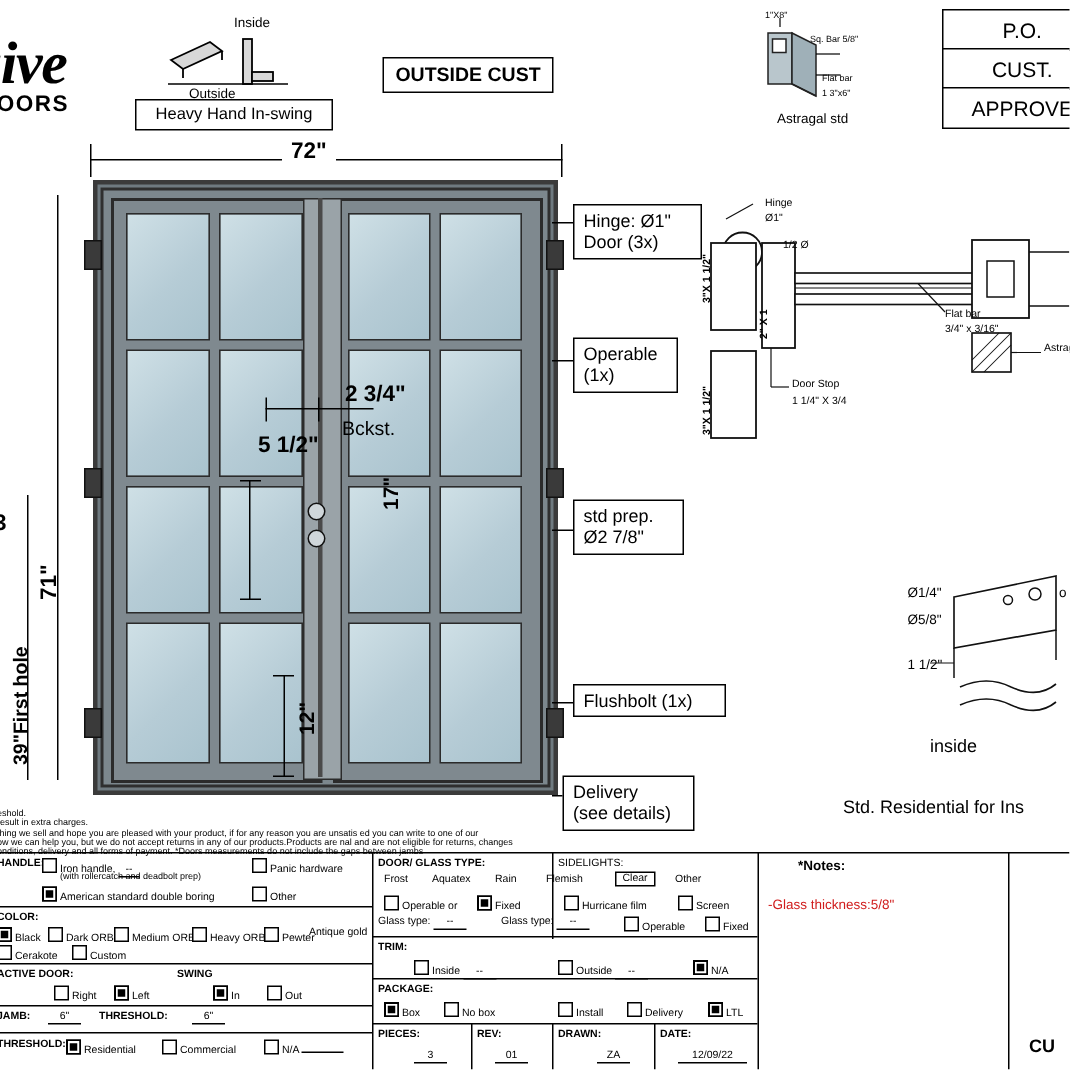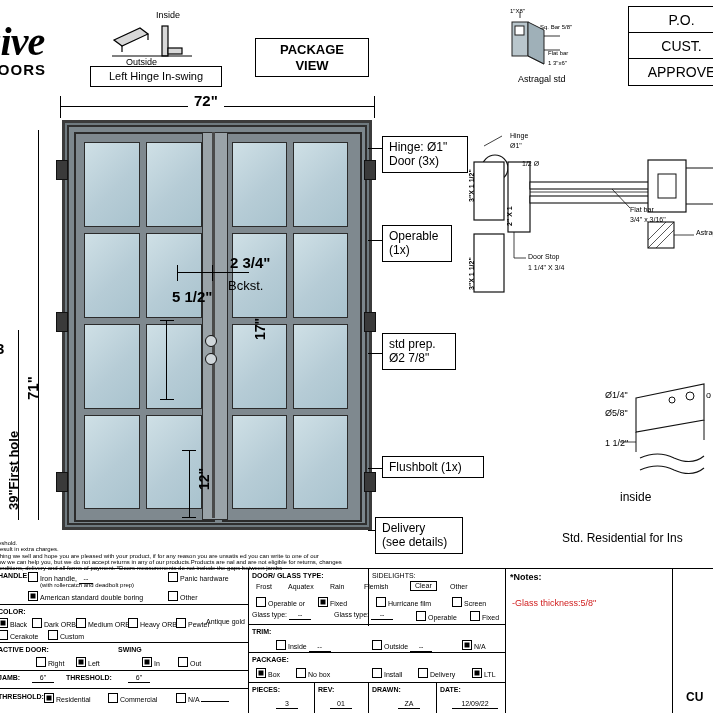--- a/index.html
+++ b/index.html
@@ -62,23 +62,23 @@
     <polygon points="18,22 44,10 52,16 26,28" fill="#d8d8d8" stroke="#000" stroke-width="1.2"></polygon>
     <line x1="26" y1="28" x2="26" y2="34" stroke="#000" stroke-width="1.2"></line>
     <line x1="52" y1="16" x2="52" y2="22" stroke="#000" stroke-width="1.2"></line>
     <rect x="66" y="8" width="6" height="30" fill="#d8d8d8" stroke="#000" stroke-width="1.2"></rect>
     <rect x="72" y="30" width="14" height="6" fill="#d8d8d8" stroke="#000" stroke-width="1.2"></rect>
     <line x1="16" y1="38" x2="96" y2="38" stroke="#000" stroke-width="1"></line>
   </svg>
   <div class="abs sm" style="left:60px;top:-2px;">Inside</div>
   <div class="abs sm" style="left:30px;top:45px;">Outside</div>
 </div>
-<div class="abs callout ctr" style="left:90px;top:66px;width:118px;font-size:11px;">Left Hinge In-swing</div>
-
-<div class="abs callout ctr bold" style="left:255px;top:38px;width:100px;font-size:13px;">PACKAGE VIEW</div>
+<div class="abs callout ctr" style="left:90px;top:66px;width:118px;font-size:11px;">Heavy Hand In-swing</div>
+
+<div class="abs callout ctr bold" style="left:255px;top:38px;width:100px;font-size:13px;">OUTSIDE CUST</div>
 
 <div class="abs" style="left:498px;top:8px;width:120px;height:80px;text-align:center;">
   <svg width="120" height="66" style="position:absolute;left:0;top:4px;">
     <rect x="14" y="10" width="16" height="34" fill="#b9c6cc" stroke="#222" stroke-width="1"></rect>
     <rect x="17" y="14" width="9" height="9" fill="#fff" stroke="#222" stroke-width="1"></rect>
     <polygon points="30,10 46,18 46,52 30,44" fill="#9fb0b8" stroke="#222" stroke-width="1"></polygon>
     <line x1="30" y1="44" x2="46" y2="52" stroke="#222" stroke-width="1"></line>
     <line x1="46" y1="24" x2="62" y2="24" stroke="#000" stroke-width="0.8"></line>
     <line x1="46" y1="38" x2="62" y2="38" stroke="#000" stroke-width="0.8"></line>
     <line x1="22" y1="6" x2="22" y2="0" stroke="#000" stroke-width="0.8"></line>
@@ -426,17 +426,17 @@
 
   <div class="abs tiny bold" style="left:252px;top:126px;">PIECES:</div>
   <div class="abs tiny" style="left:276px;top:140px;"><span class="ul">3</span></div>
   <div class="abs tiny bold" style="left:318px;top:126px;">REV:</div>
   <div class="abs tiny" style="left:330px;top:140px;"><span class="ul">01</span></div>
   <div class="abs tiny bold" style="left:372px;top:126px;">DRAWN:</div>
   <div class="abs tiny" style="left:398px;top:140px;"><span class="ul">ZA</span></div>
   <div class="abs tiny bold" style="left:440px;top:126px;">DATE:</div>
   <div class="abs tiny" style="left:452px;top:140px;"><span class="ul" style="min-width:46px;">12/09/22</span></div>
 
-  <div class="abs sm bold" style="left:510px;top:12px;">*Notes:</div>
+  <div class="abs sm bold" style="left:532px;top:12px;">*Notes:</div>
   <div class="abs sm redtxt" style="left:512px;top:38px;">-Glass thickness:5/8"</div>
 
   <div class="abs md bold" style="left:686px;top:130px;">CU</div>
 </div>
 
 </body></html>

